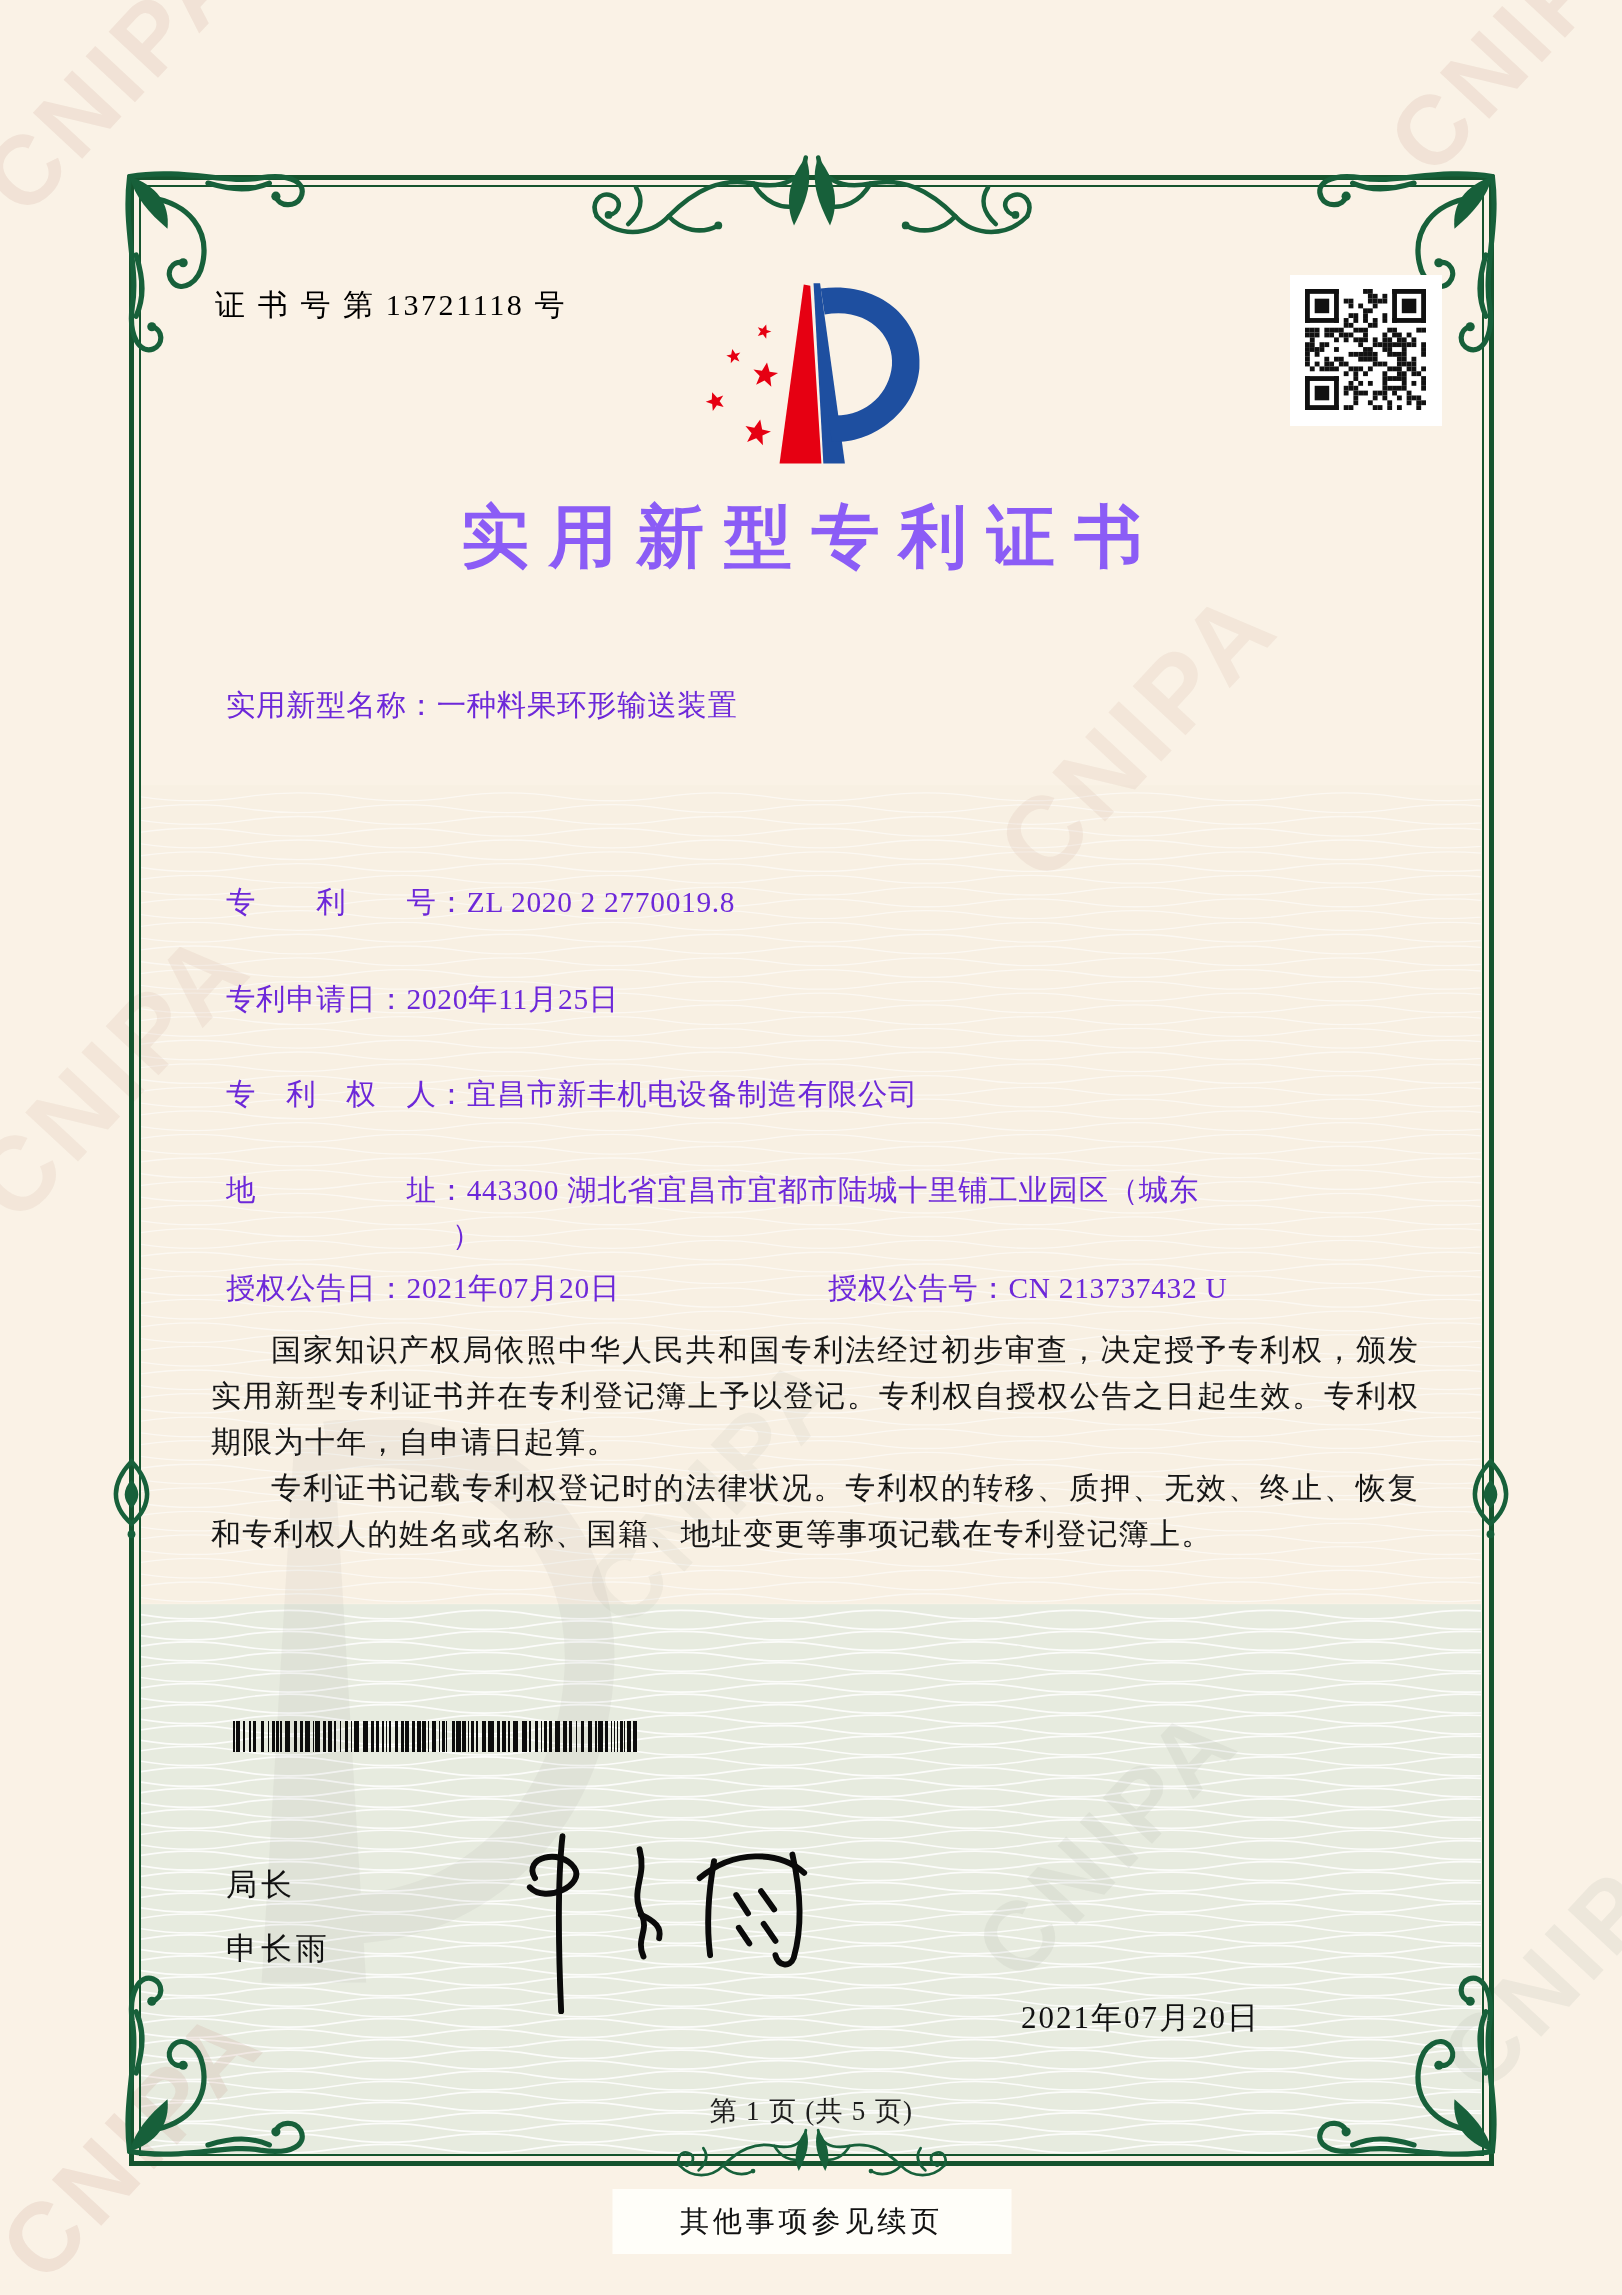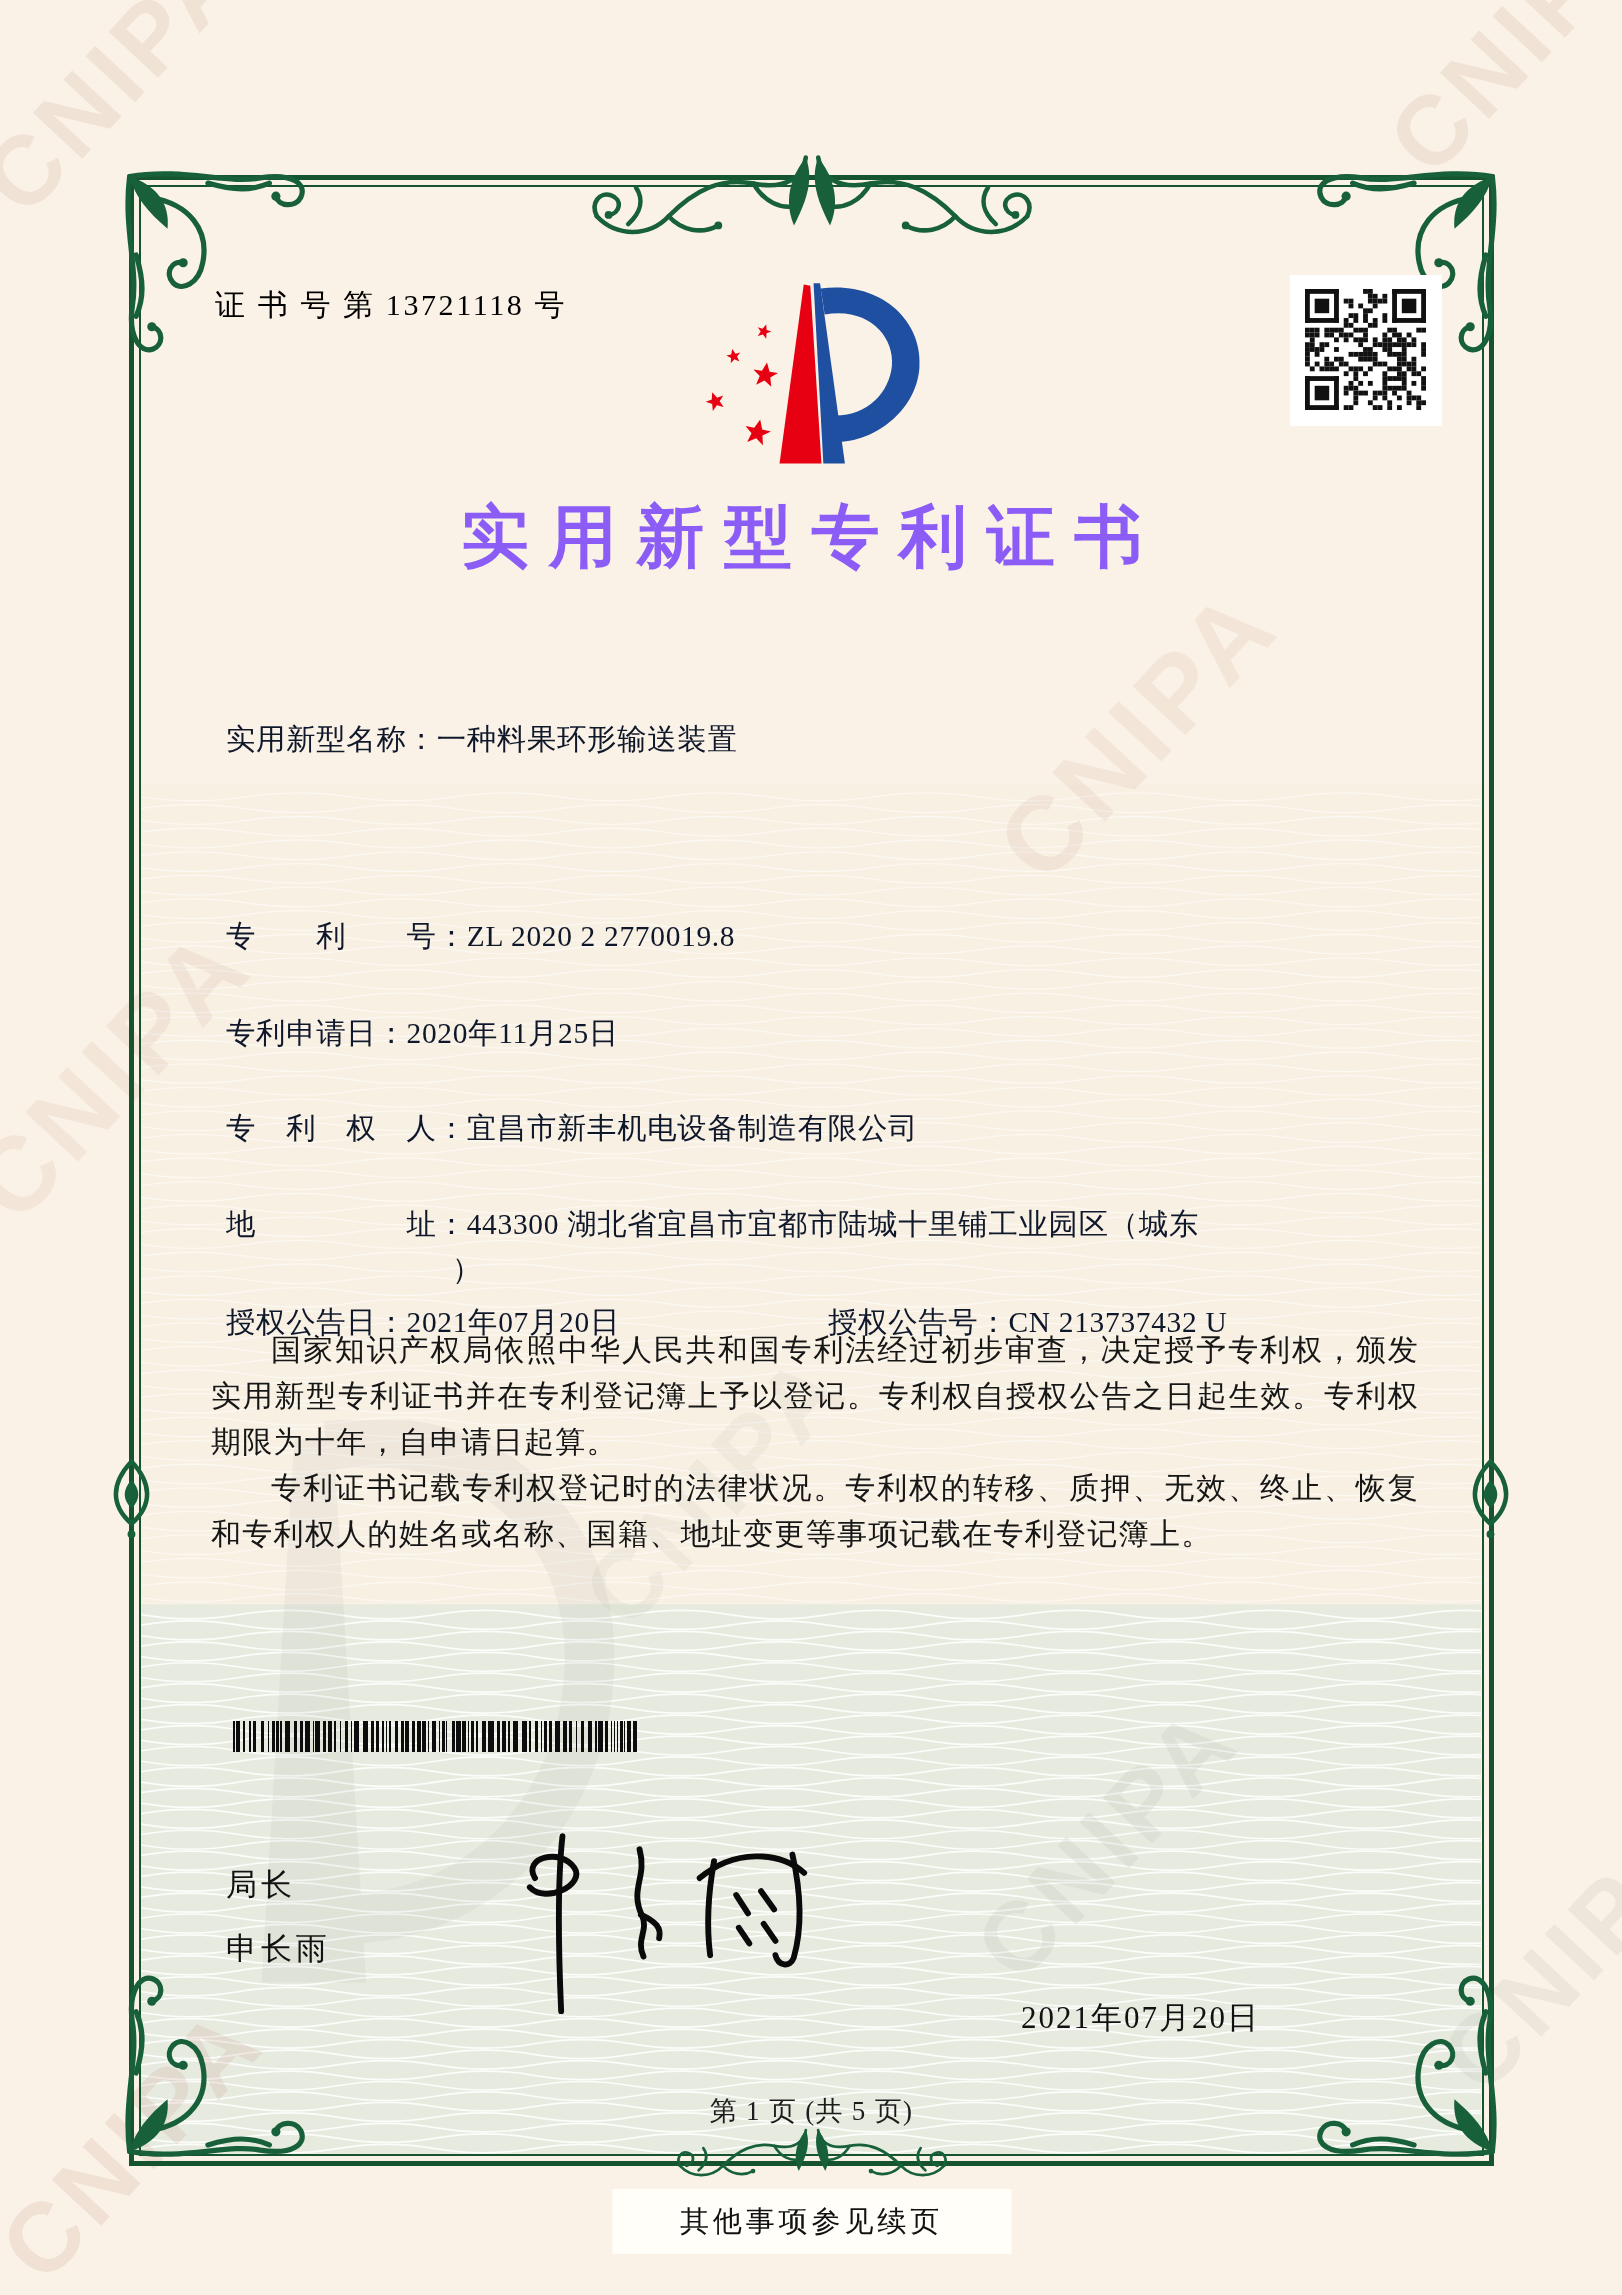--- a/index.html
+++ b/index.html
@@ -19,21 +19,21 @@
   .wm8{left:1407px;top:1898px;font-size:98px;color:rgba(178,184,170,.18);}
   
   .frame-outer{position:absolute;left:129px;top:175px;width:1365px;height:1991px;
       border:5.9px solid #15542e;box-sizing:border-box;}
   .frame-inner{position:absolute;left:139px;top:185px;width:1345px;height:1971px;
       border:2.6px solid #15542e;box-sizing:border-box;}
   
   .cert-no{left:215px;top:285px;font-size:30px;letter-spacing:2.6px;color:#000000;white-space:nowrap;}
   .title{left:50%;top:492px;transform:translateX(-50%);font-size:68px;font-weight:bold;
       letter-spacing:19.6px;color:#8b5cf6;white-space:nowrap;}
-  .field{left:226px;font-size:29.4px;color:#0f172a;letter-spacing:0.7px;white-space:nowrap;margin-top:34px;}
+  .field{left:226px;font-size:29.4px;color:#6d28d9;letter-spacing:0.7px;white-space:nowrap;}
   .f1{top:686px;} .f2{top:783px;} .f3{top:883px;} .f4{top:980px;}
   .f5{top:1075px;} .f6{top:1171px;} .f6b{left:452px;top:1216px;} .f7{top:1269px;}
   .f7r{left:828px;top:1269px;}
   .body-text{left:211px;top:1327px;width:1208px;font-size:30px;line-height:46px;
       color:#161616;text-align:justify;letter-spacing:1.3px;}
   .body-text p{margin:0;text-indent:2em;}
   .sig-title{left:226px;top:1864px;font-size:31px;color:#111;letter-spacing:3.9px;}
   .sig-name{left:226px;top:1928px;font-size:31px;color:#111;letter-spacing:3.9px;}
   .issue-date{left:1021px;top:1997px;font-size:31px;color:#111;letter-spacing:2px;}
   .page-info{left:50%;top:2093px;transform:translateX(-50%);font-size:27px;color:#1c1c1c;letter-spacing:1.3px;}

